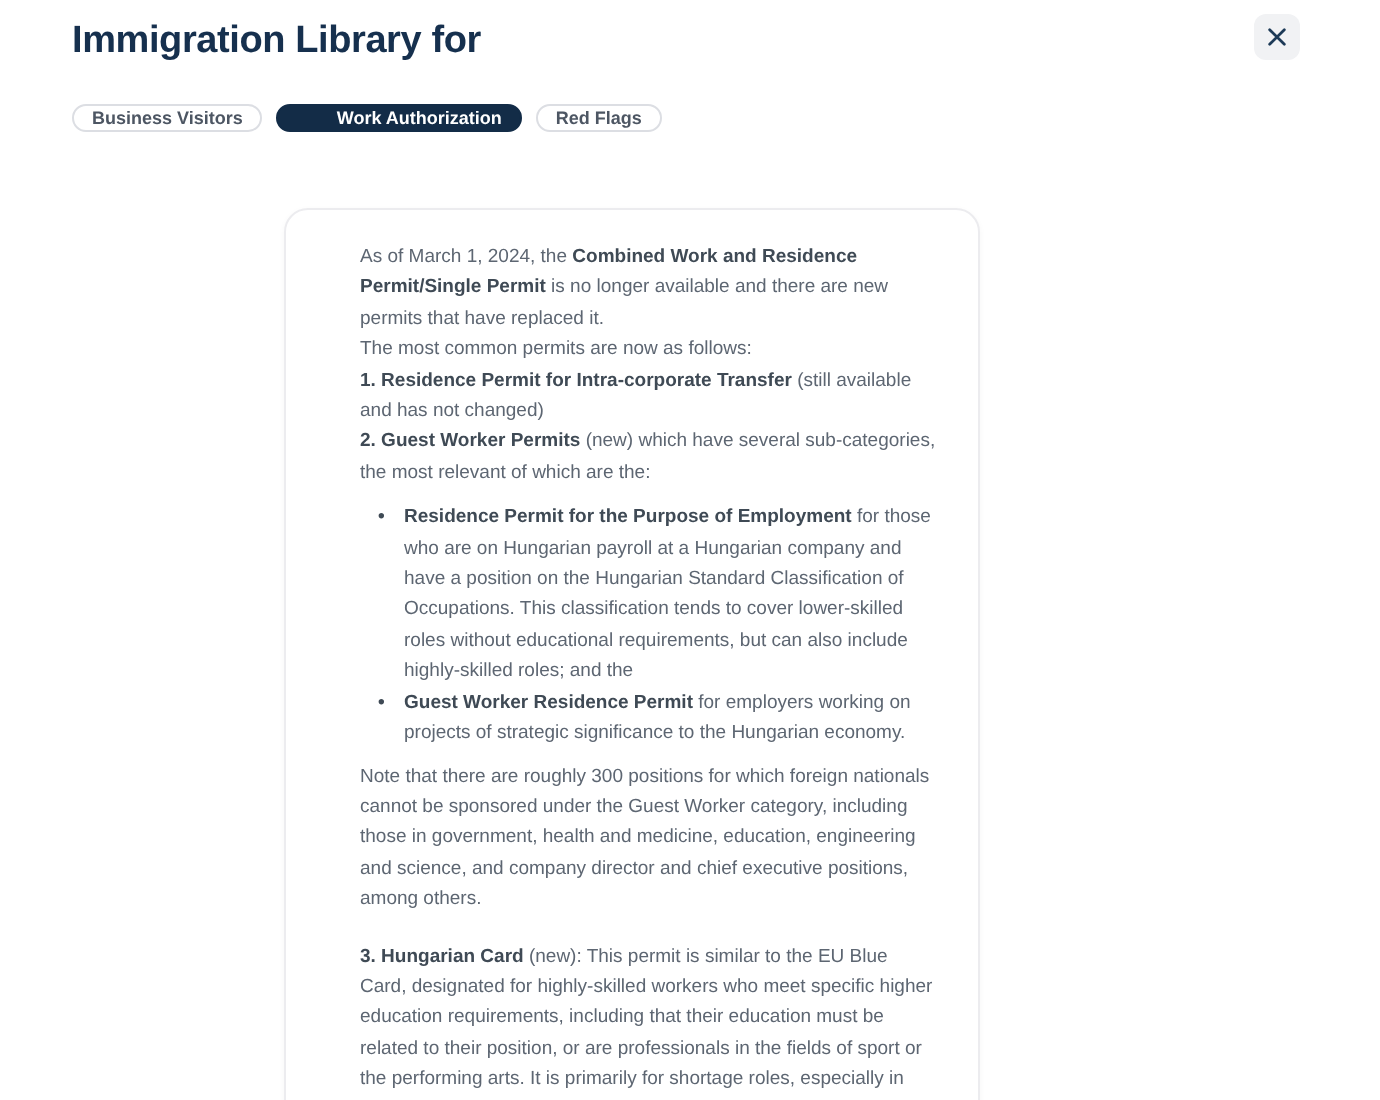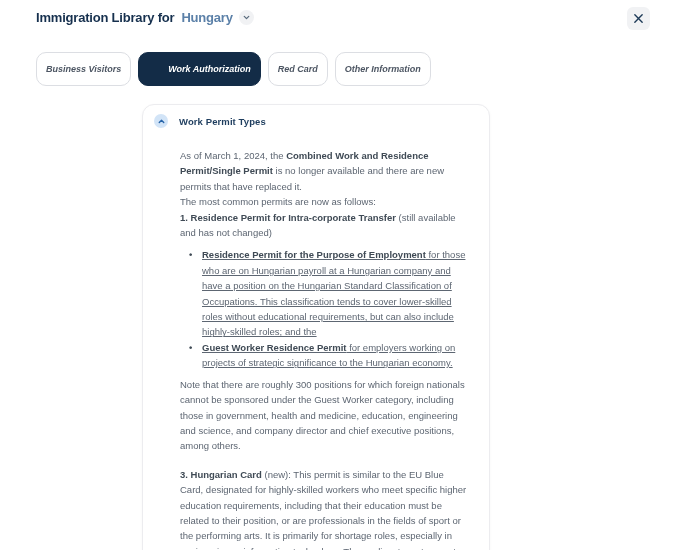--- a/index.html
+++ b/index.html
@@ -7,45 +7,45 @@
   body {
     position: relative;
     overflow: hidden;
     background: var(--page-bg, #ffffff);
     font-family: "Liberation Sans", sans-serif;
   }
 
   
   .page-header { position: absolute; left: 36px; top: 10px; right: 0; height: 36px; }
   .page-title {
-    font-size: 13px; font-weight: 700; color: var(--navy);
+    font-size: 19px; font-weight: 700; color: var(--navy);
     letter-spacing: -0.2px; display: flex; align-items: flex-start;
   }
   .country-wrap { display: inline-flex; align-items: center; margin-left: 7px; cursor: pointer; }
   .country-name { color: var(--country-blue); font-weight: 700; }
   .chev-circle {
     width: 15px; height: 15px; border-radius: 50%;
     background: var(--close-bg); display: inline-flex;
     align-items: center; justify-content: center; margin-left: 6px;
   }
   .close-btn {
     position: absolute; left: 591px; top: -3px;
     width: 23px; height: 23px; border: none; border-radius: 6px;
     background: var(--close-bg); cursor: pointer;
     display: flex; align-items: center; justify-content: center;
   }
 
   
   .tab-bar { position: absolute; left: 36px; top: 52px; display: flex; gap: 7px; }
   .tab {
-    height: 34px; display: inline-flex; align-items: center;
+    height: 14px; display: inline-flex; align-items: center;
     padding: 0 9px; border-radius: 10px; cursor: pointer;
     background: #ffffff; border: 1px solid var(--tab-border);
     color: var(--tab-text); font-size: 9px; font-weight: 600;
-    font-family: "Liberation Sans", sans-serif; white-space: nowrap; font-style: italic;
+    font-family: "Liberation Sans", sans-serif; white-space: nowrap;
   }
   .tab.active {
     background: var(--active-tab-bg); border-color: var(--active-tab-bg);
     color: var(--active-tab-text); font-weight: 700; padding-left: 29px;
   }
 
   
   .card {
     position: absolute; left: 142px; top: 104px; width: 348px; min-height: 460px;
     background: #ffffff; border: 1px solid var(--card-border);
@@ -59,71 +59,55 @@
   }
   .card-title { font-size: 9.5px; font-weight: 700; color: var(--card-title); letter-spacing: 0.1px; }
 
   .card-content {
     padding: 16px 21px 20px 37px;
     font-size: 9.5px; line-height: 15.4px; color: var(--body-text);
   }
   .card-content p { margin: 0; }
   .card-content .b { font-weight: 700; color: var(--bold-text); }
   .card-content ul { list-style: none; margin: 7px 0 6px 0; }
-  .card-content li { position: relative; padding-left: 22px; text-decoration: underline; }
+  .card-content li { position: relative; padding-left: 22px; }
   .card-content li::before {
     content: "\2022"; position: absolute; left: 9px; top: 0;
     color: var(--bold-text); font-weight: 700;
   }
   .card-content p.gap-large { margin-top: 13px; }
 </style>
 </head>
 <body>
 
 <div class="page-header">
   <h1 class="page-title">
     <span>Immigration Library for</span>
-    <span class="country-wrap">
-      <span class="country-name">Hungary</span>
-      <span class="chev-circle">
-        <svg width="9" height="9" viewBox="0 0 10 10">
-            <polyline points="2.5,3.8 5,6.3 7.5,3.8" fill="none" stroke="#5a6b7d" stroke-width="1.4" stroke-linecap="round" stroke-linejoin="round"></polyline>
-          </svg>
-      </span>
-    </span>
   </h1>
   <button class="close-btn">
     <span style="display:flex">
       <svg width="11" height="11" viewBox="0 0 12 12">
           <path d="M2 2 L10 10 M10 2 L2 10" stroke="#1d3a57" stroke-width="1.5" stroke-linecap="round"></path>
         </svg>
     </span>
   </button>
 </div>
 
 <nav class="tab-bar">
     <button class="tab">Business Visitors</button>
     <button class="tab active">Work Authorization</button>
-    <button class="tab">Red Card</button>
-    <button class="tab">Other Information</button>
+    <button class="tab">Red Flags</button>
   </nav>
 
 <section class="card">
-  <div class="card-header">
-    <span class="collapse-circle">
-      <svg width="9" height="9" viewBox="0 0 10 10">
-          <polyline points="2.5,6.2 5,3.7 7.5,6.2" fill="none" stroke="#2563a8" stroke-width="1.5" stroke-linecap="round" stroke-linejoin="round"></polyline>
-        </svg>
-    </span>
-    <span class="card-title">Work Permit Types</span>
-  </div>
   <div class="card-content">
       <p><span>As of March 1, 2024, the </span><span class="b">Combined Work and Residence Permit/Single Permit</span><span> is no longer available and there are new permits that have replaced it.</span></p>
       <p><span>The most common permits are now as follows:</span></p>
       <p><span class="b">1. Residence Permit for Intra-corporate Transfer</span><span> (still available and has not changed)</span></p>
+      <p><span class="b">2. Guest Worker Permits</span><span> (new) which have several sub-categories, the most relevant of which are the:</span></p>
       <ul>
         <li><span class="b">Residence Permit for the Purpose of Employment</span><span> for those who are on Hungarian payroll at a Hungarian company and have a position on the Hungarian Standard Classification of Occupations. This classification tends to cover lower-skilled roles without educational requirements, but can also include highly-skilled roles; and the</span></li>
         <li><span class="b">Guest Worker Residence Permit</span><span> for employers working on projects of strategic significance to the Hungarian economy.</span></li>
       </ul>
       <p><span>Note that there are roughly 300 positions for which foreign nationals cannot be sponsored under the Guest Worker category, including those in government, health and medicine, education, engineering and science, and company director and chief executive positions, among others.</span></p>
       <p class="gap-large"><span class="b">3. Hungarian Card</span><span> (new): This permit is similar to the EU Blue Card, designated for highly-skilled workers who meet specific higher education requirements, including that their education must be related to their position, or are professionals in the fields of sport or the performing arts. It is primarily for shortage roles, especially in engineering or information technology. The applicant must earn at least 80% of the average salary received by Hungarian nationals in the same position.</span></p>
     </div>
 </section>
 
 </body></html>

